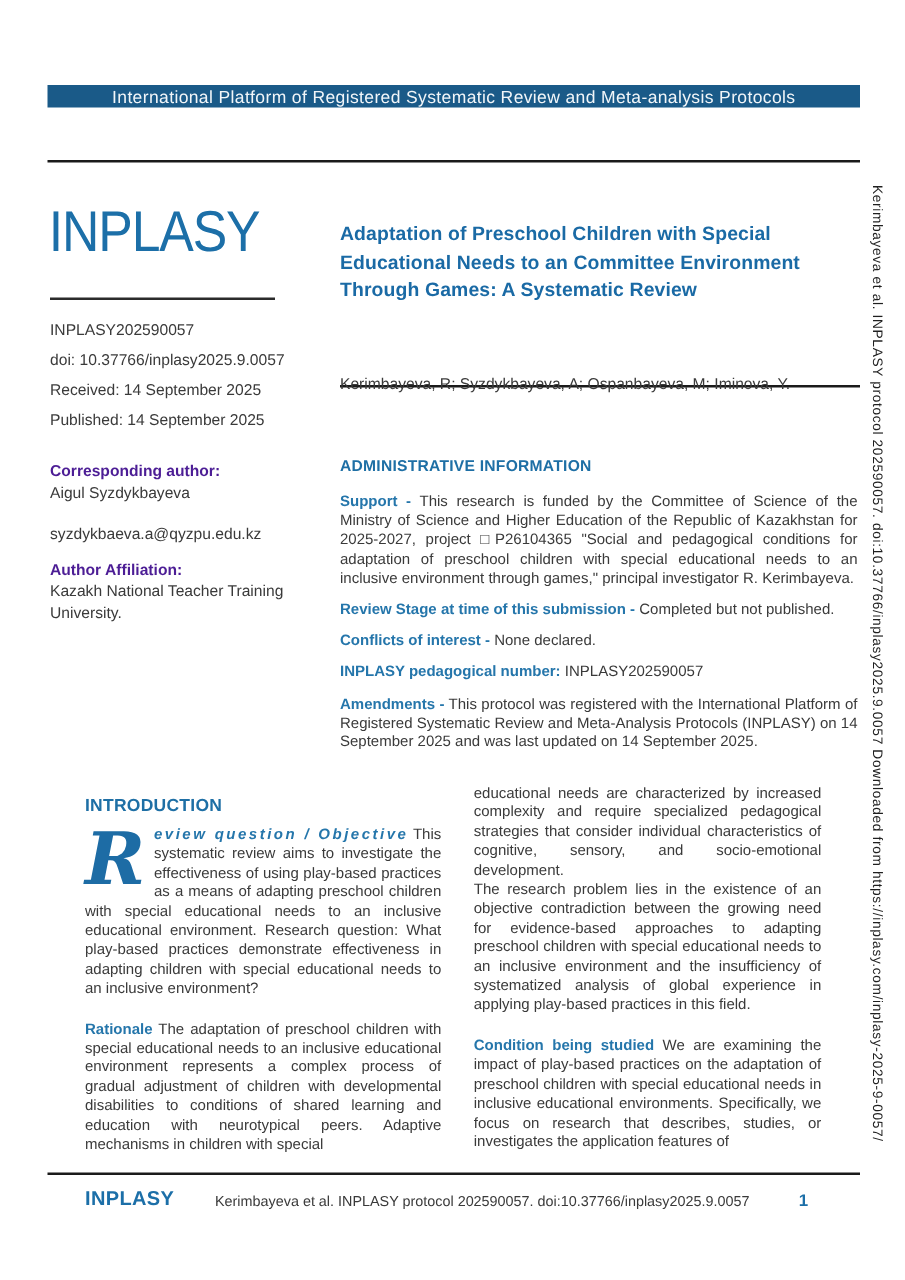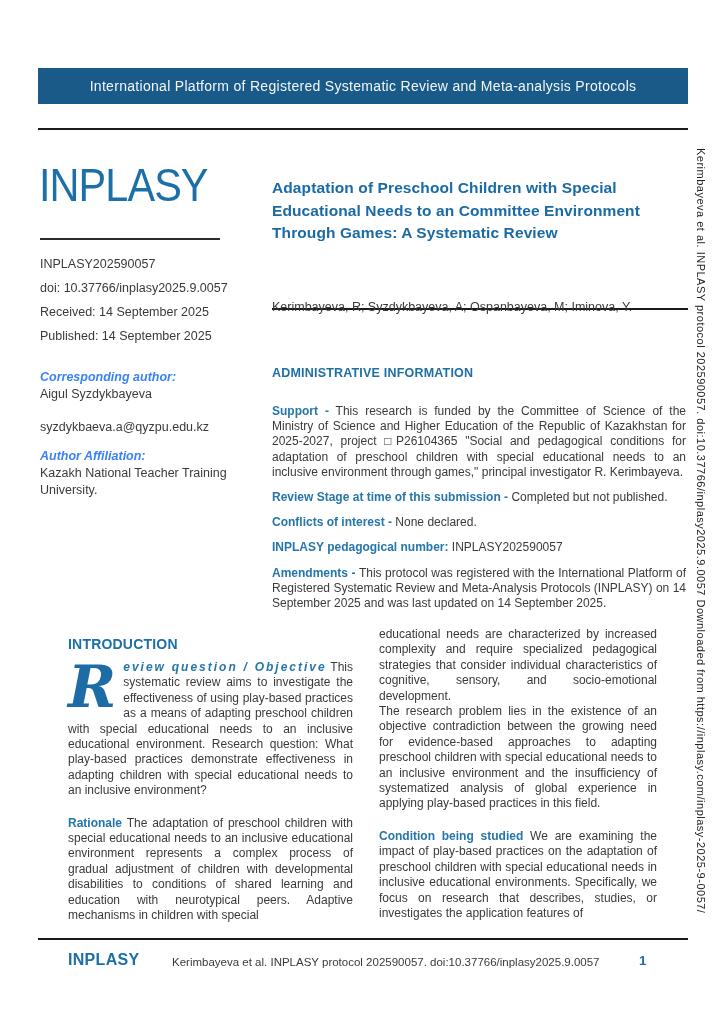--- a/index.html
+++ b/index.html
@@ -4,48 +4,48 @@
 <style>
   * { box-sizing: border-box; margin: 0; padding: 0; }
   html, body { background: #ffffff; }
   body {
     width: 724px; height: 1024px; position: relative; overflow: hidden;
     font-family: "Liberation Sans", sans-serif; color: #3a3a3a;
   }
   .page { position: absolute; inset: 0; background: #fff; }
 
   .banner {
-    position: absolute; left: 38px; top: 68px; width: 650px; height: 36px;
+    position: absolute; left: 38px; top: 68px; width: 650px; height: 18px;
     background: #1a5a88; color: #f2f6f9; display: flex; align-items: center; justify-content: center;
     font-size: 14px; letter-spacing: 0.3px;
   }
   .rule { position: absolute; background: #1a1a1a; height: 2px; }
   .rule-top { left: 38px; top: 128px; width: 650px; }
   .logo {
     position: absolute; left: 39px; top: 158px;
     font-size: 46px; font-weight: 400; color: #1c6fa8; letter-spacing: -1px;
     transform: scaleX(0.9); transform-origin: left top; white-space: nowrap;
   }
   .logo-rule { left: 40px; top: 238px; width: 180px; background: #2b2b2b; }
 
   .meta { position: absolute; left: 40px; top: 252px; width: 235px; font-size: 12.5px; line-height: 24px; color: #3a3a3a; }
   .corr { position: absolute; left: 40px; top: 369px; width: 235px; font-size: 12.5px; line-height: 17px; }
-  .lbl-blue { color: #3b82f6; font-weight: bold; font-style: italic; }
+  .lbl-blue { color: #4c1d95; font-weight: bold; }
   .corr .email { margin-top: 16px; }
   .corr .aff { margin-top: 12px; }
 
   .title {
     position: absolute; left: 272px; top: 177px; width: 380px;
     font-size: 15.5px; font-weight: bold; color: #1a6aa5; line-height: 22.5px; letter-spacing: 0.1px;
   }
   .authors-rule { left: 272px; top: 308px; width: 416px; }
   .authors { position: absolute; left: 272px; top: 300px; width: 416px; font-size: 12.5px; color: #3a3a3a; }
 
   .admin { position: absolute; left: 272px; top: 366px; width: 414px; }
-  .admin h2 { font-size: 12.5px; color: #1e6fa5; letter-spacing: 0.2px; margin-bottom: 24px; }
+  .admin h2 { font-size: 12.5px; color: #1e6fa5; letter-spacing: 0.2px; margin-bottom: 14px; }
   .admin p { font-size: 12px; line-height: 15.2px; text-align: justify; margin-bottom: 10px; color: #3a3a3a; }
   .lbl { color: #2576ab; font-weight: bold; }
 
   .intro-h { position: absolute; left: 68px; top: 636px; font-size: 14px; color: #1e6fa5; letter-spacing: 0.2px; }
   .col { position: absolute; font-size: 12px; line-height: 15.4px; text-align: justify; color: #3a3a3a; }
   .col-left { left: 68px; top: 660px; width: 285px; }
   .col-right { left: 379px; top: 627px; width: 278px; }
   .col p { margin-bottom: 17px; }
   .blk { display: block; }
 

